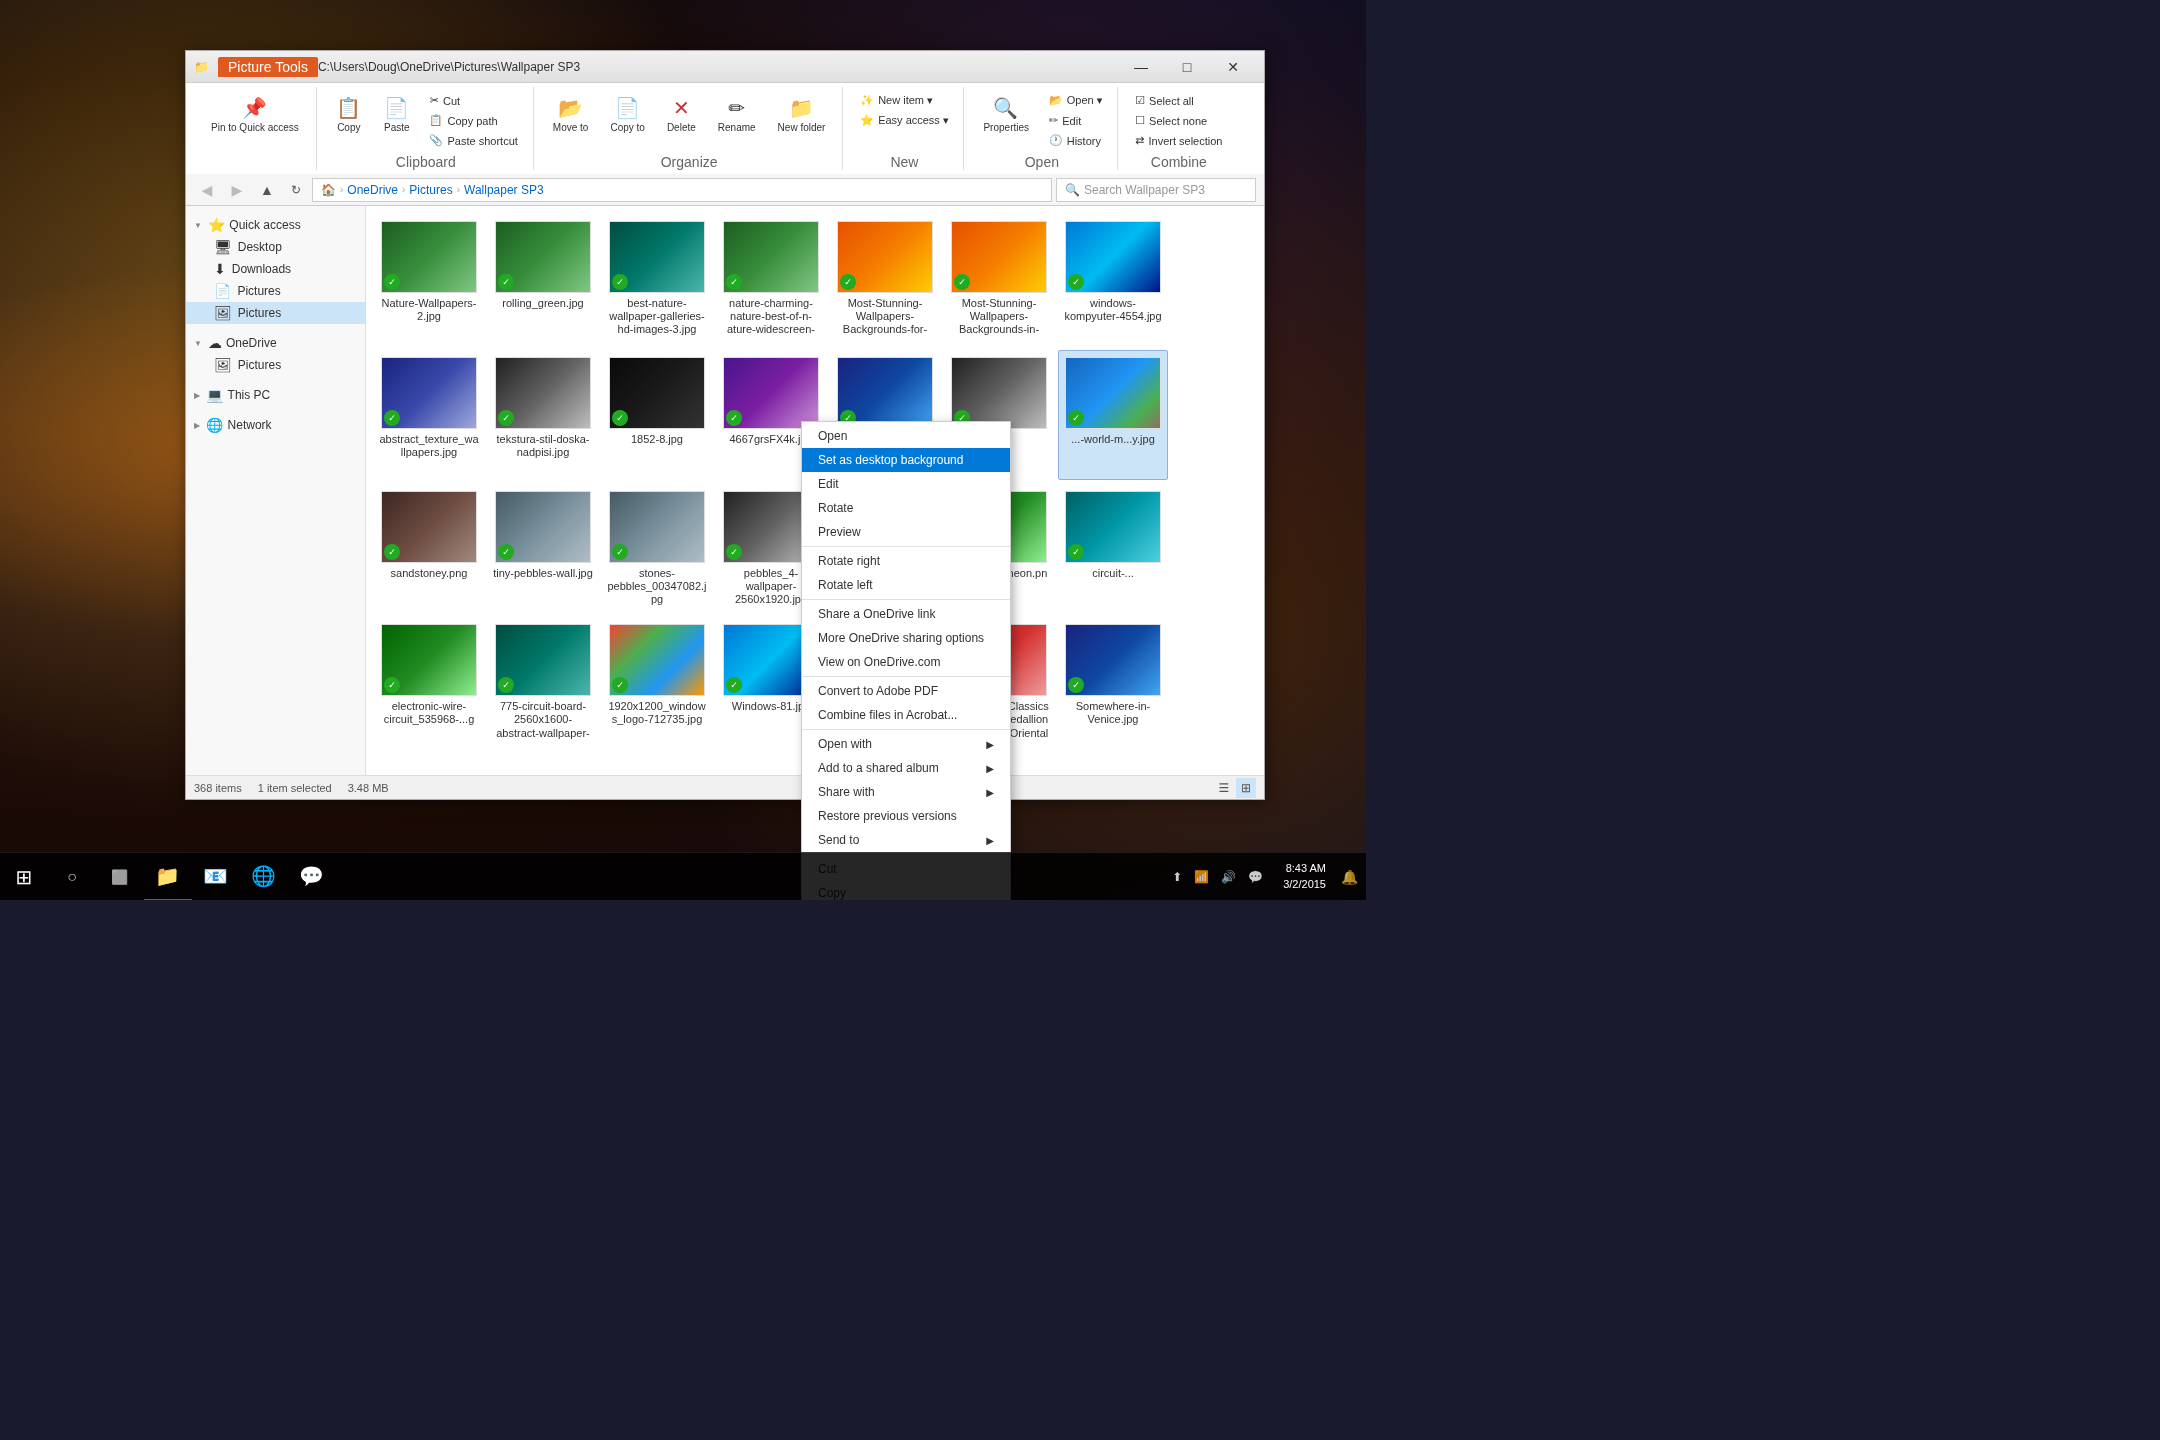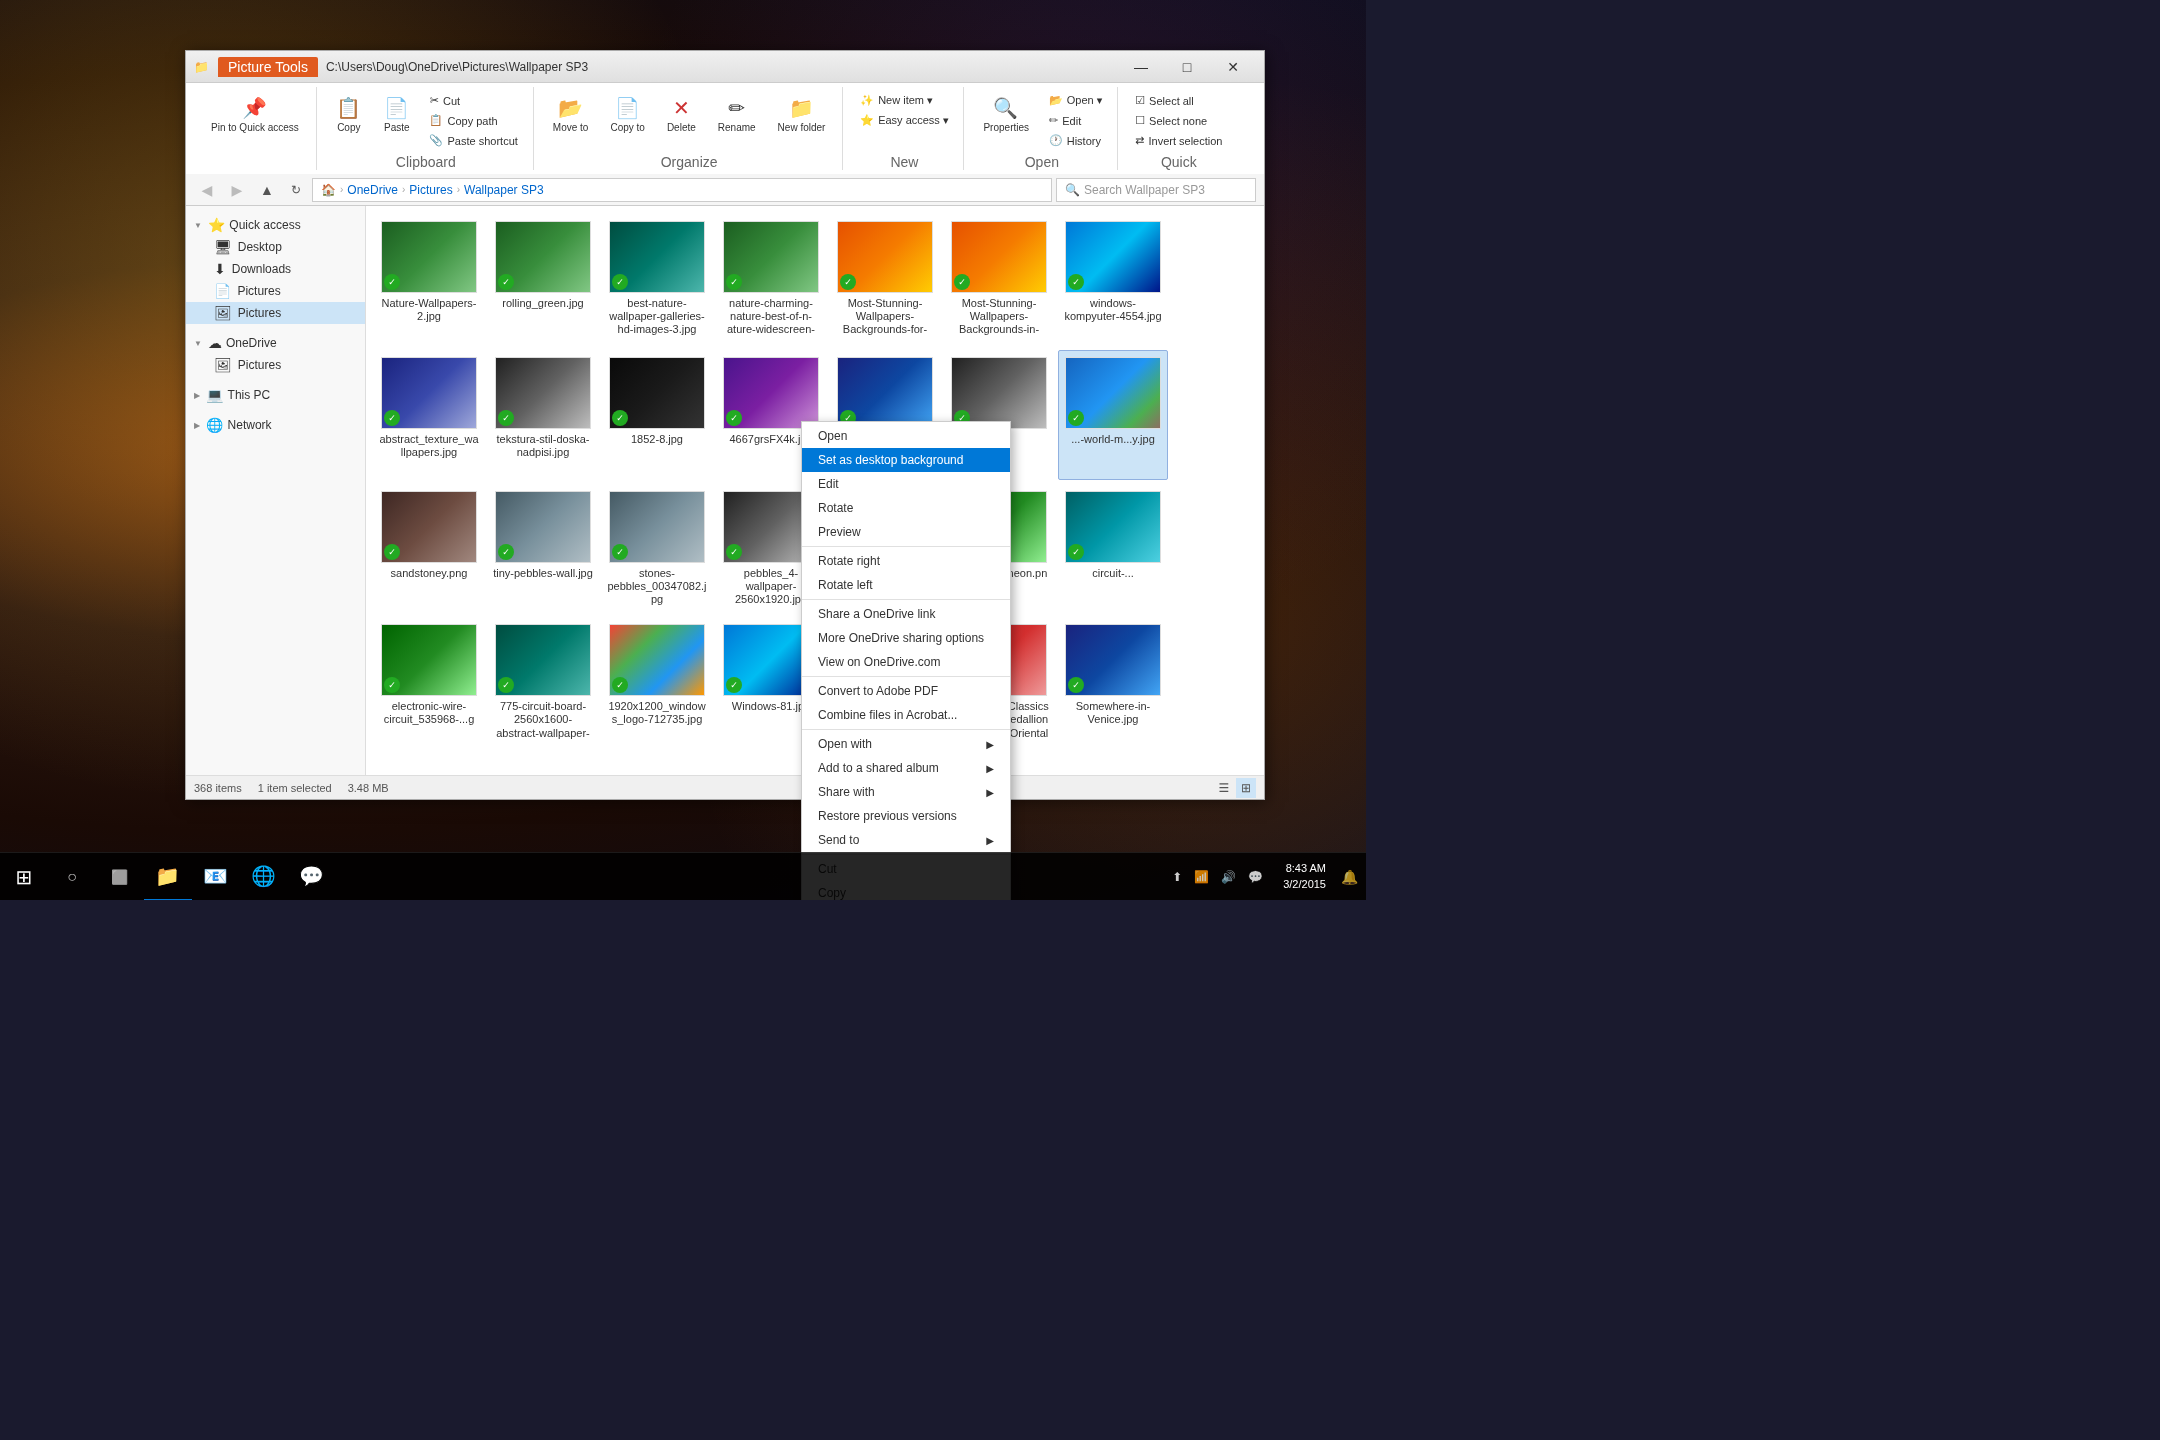--- a/index.html
+++ b/index.html
@@ -165,21 +165,20 @@
     .title-tab {
       background: #c8511b;
       color: white;
       padding: 2px 10px;
       font-size: 14px;
       cursor: pointer;
       border-radius: 2px 2px 0 0;
     }
     .title-tab.active { background: #e05a1f; }
     .title-bar-path {
-      margin-left: 8px;
       font-size: 12px;
       color: #333;
       flex: 1;
     }
     .window-controls {
       display: flex;
       gap: 0;
       margin-left: auto;
     }
     .win-btn {
@@ -659,21 +658,21 @@
           <div class="ribbon-btn-small">
             <span>☐</span>
             <span>Select none</span>
           </div>
           <div class="ribbon-btn-small">
             <span>⇄</span>
             <span>Invert selection</span>
           </div>
         </div>
       </div>
-      <div class="ribbon-group-label">Quick</div>
+      <div class="ribbon-group-label">Combine</div>
     </div>
 
   </div>
 
   <div class="address-bar">
     <div class="nav-btn disabled">◀</div>
     <div class="nav-btn disabled">▶</div>
     <div class="nav-btn">▲</div>
     <div class="refresh-btn">↻</div>
     <div class="breadcrumb">

